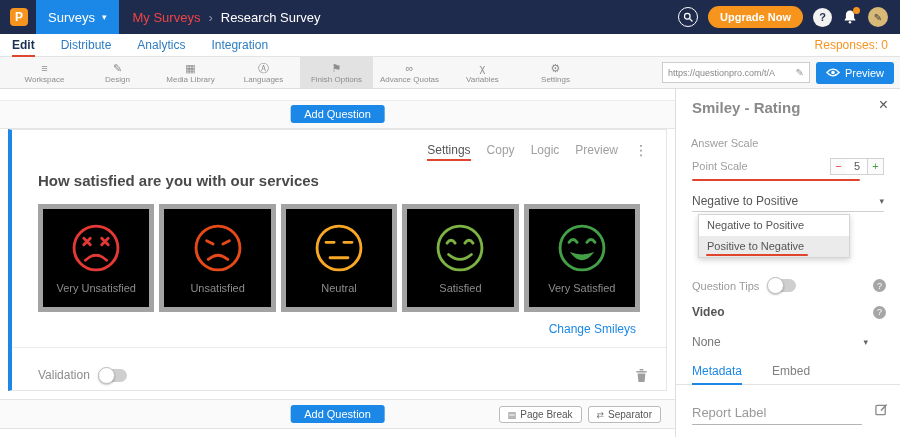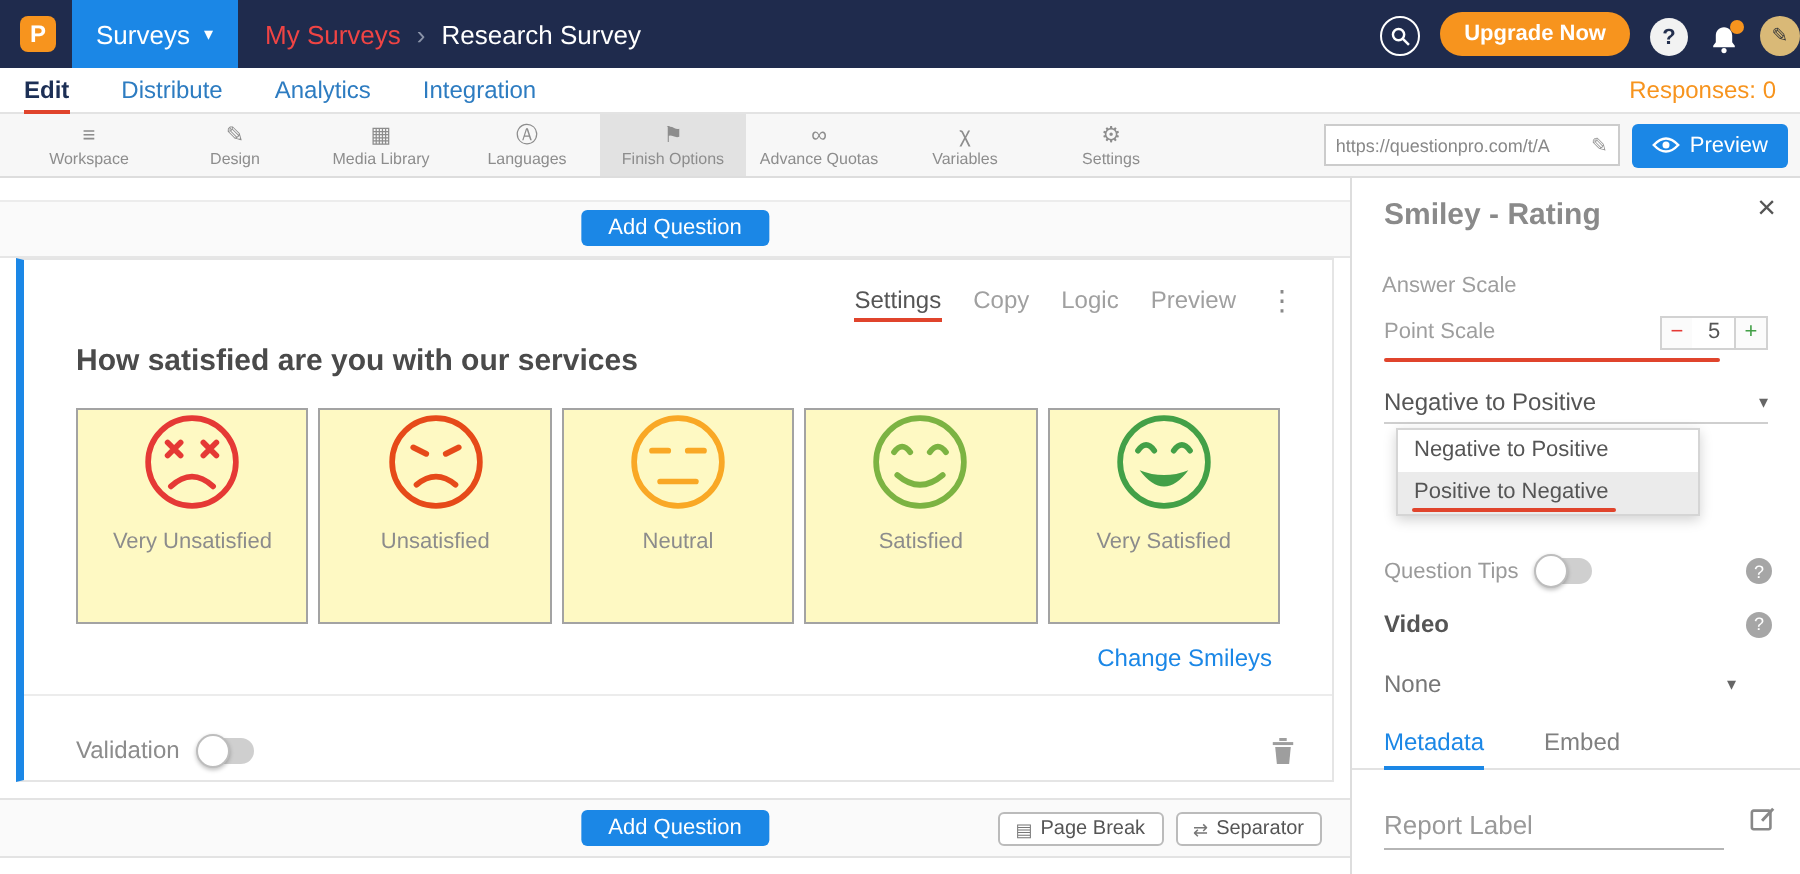--- a/index.html
+++ b/index.html
@@ -11,21 +11,21 @@
   .topbar{height:34px;background:#1f2b4d;display:flex;align-items:center;padding-left:10px;color:#fff}
   .logo{width:18px;height:18px;background:#f7941e;border-radius:4px;display:flex;align-items:center;
         justify-content:center;font-weight:bold;font-size:12px;color:#fff;flex:0 0 auto}
   .surveys-btn{height:34px;background:#1b87e6;color:#fff;display:flex;align-items:center;gap:7px;
         padding:0 12px;margin-left:8px;font-size:13px;border:none;cursor:pointer;font-family:inherit}
   .caret{font-size:9px;line-height:1}
   .breadcrumb{display:flex;align-items:center;gap:8px;margin-left:14px;font-size:13px}
   .bc-parent{color:#ef4444;cursor:pointer}
   .bc-sep{color:#8a93a8}
   .bc-current{color:#fff}
-  .topbar-right{margin-left:auto;display:flex;align-items:flex-end;gap:10px;}
+  .topbar-right{margin-left:auto;display:flex;align-items:center;gap:10px;padding-right:12px}
   .search-wrap{width:20px;height:20px;border:1.5px solid #fff;border-radius:50%;display:flex;
         align-items:center;justify-content:center}
   .upgrade{background:#f7941e;color:#fff;border:none;border-radius:12px;font-size:11px;font-weight:bold;
         padding:5px 12px;cursor:pointer;font-family:inherit}
   .circle-icon{width:19px;height:19px;border-radius:50%;background:#f2f2f2;color:#24304f;display:flex;
         align-items:center;justify-content:center;font-size:11px;font-weight:bold}
   .bell{position:relative;display:flex}
   .badge{position:absolute;top:-2px;right:-2px;width:7px;height:7px;background:#f7941e;border-radius:50%}
   .avatar{width:20px;height:20px;border-radius:50%;background:#d9b977;display:flex;align-items:center;
         justify-content:center;font-size:10px;color:#3c3c3c}
@@ -65,22 +65,22 @@
 
   .qcard{position:absolute;top:40px;left:8px;right:8px;height:262px;background:#fff;
         border:1px solid #e5e5e5;border-left:4px solid #1b87e6}
   .qmenu{position:absolute;top:12px;right:18px;display:flex;align-items:center;gap:16px;font-size:12px;color:#a0a0a0}
   .qmenu .mitem{cursor:pointer}
   .qmenu .mitem.active{color:#555;position:relative}
   .mi-underline{position:absolute;left:0;right:0;bottom:-4px;height:2px}
   .dots{font-size:14px;color:#8a8a8a;cursor:pointer}
   .qtitle{position:absolute;top:42px;left:26px;font-size:15px;font-weight:bold;color:#4a4a4a}
   .smiley-row{position:absolute;top:74px;left:26px;right:26px;height:108px;display:flex;gap:5px}
-  .smiley-box{flex:1;background:#fef9c3;border:1px solid #a3a3a3;display:flex;flex-direction:column;
-        align-items:center;padding-top:0;cursor:pointer}
+  .smiley-box{flex:1;background:#000000;border:5px solid #a3a3a3;display:flex;flex-direction:column;
+        align-items:center;padding-top:13px;cursor:pointer}
   .face{width:52px;height:52px}
   .smiley-label{margin-top:8px;font-size:11px;color:#8c8c8c;text-align:center}
   .change-link{position:absolute;top:192px;right:30px;font-size:12px;color:#1b87e6;cursor:pointer}
   .validation-row{position:absolute;top:217px;bottom:0;left:0;right:0;border-top:1px solid #ececec;
         display:flex;align-items:center;padding:12px 18px 0 26px}
   .val-label{font-size:12px;color:#8c8c8c}
   .toggle{width:27px;height:13px;border-radius:7px;background:#cfcfcf;position:relative;margin-left:10px;cursor:pointer;flex:0 0 auto}
   .toggle::after{content:"";position:absolute;width:15px;height:15px;border-radius:50%;background:#fff;
         border:1px solid #bdbdbd;left:-2px;top:-2px;box-shadow:0 1px 2px rgba(0,0,0,.25)}
   .trash{margin-left:auto;cursor:pointer;display:flex}

